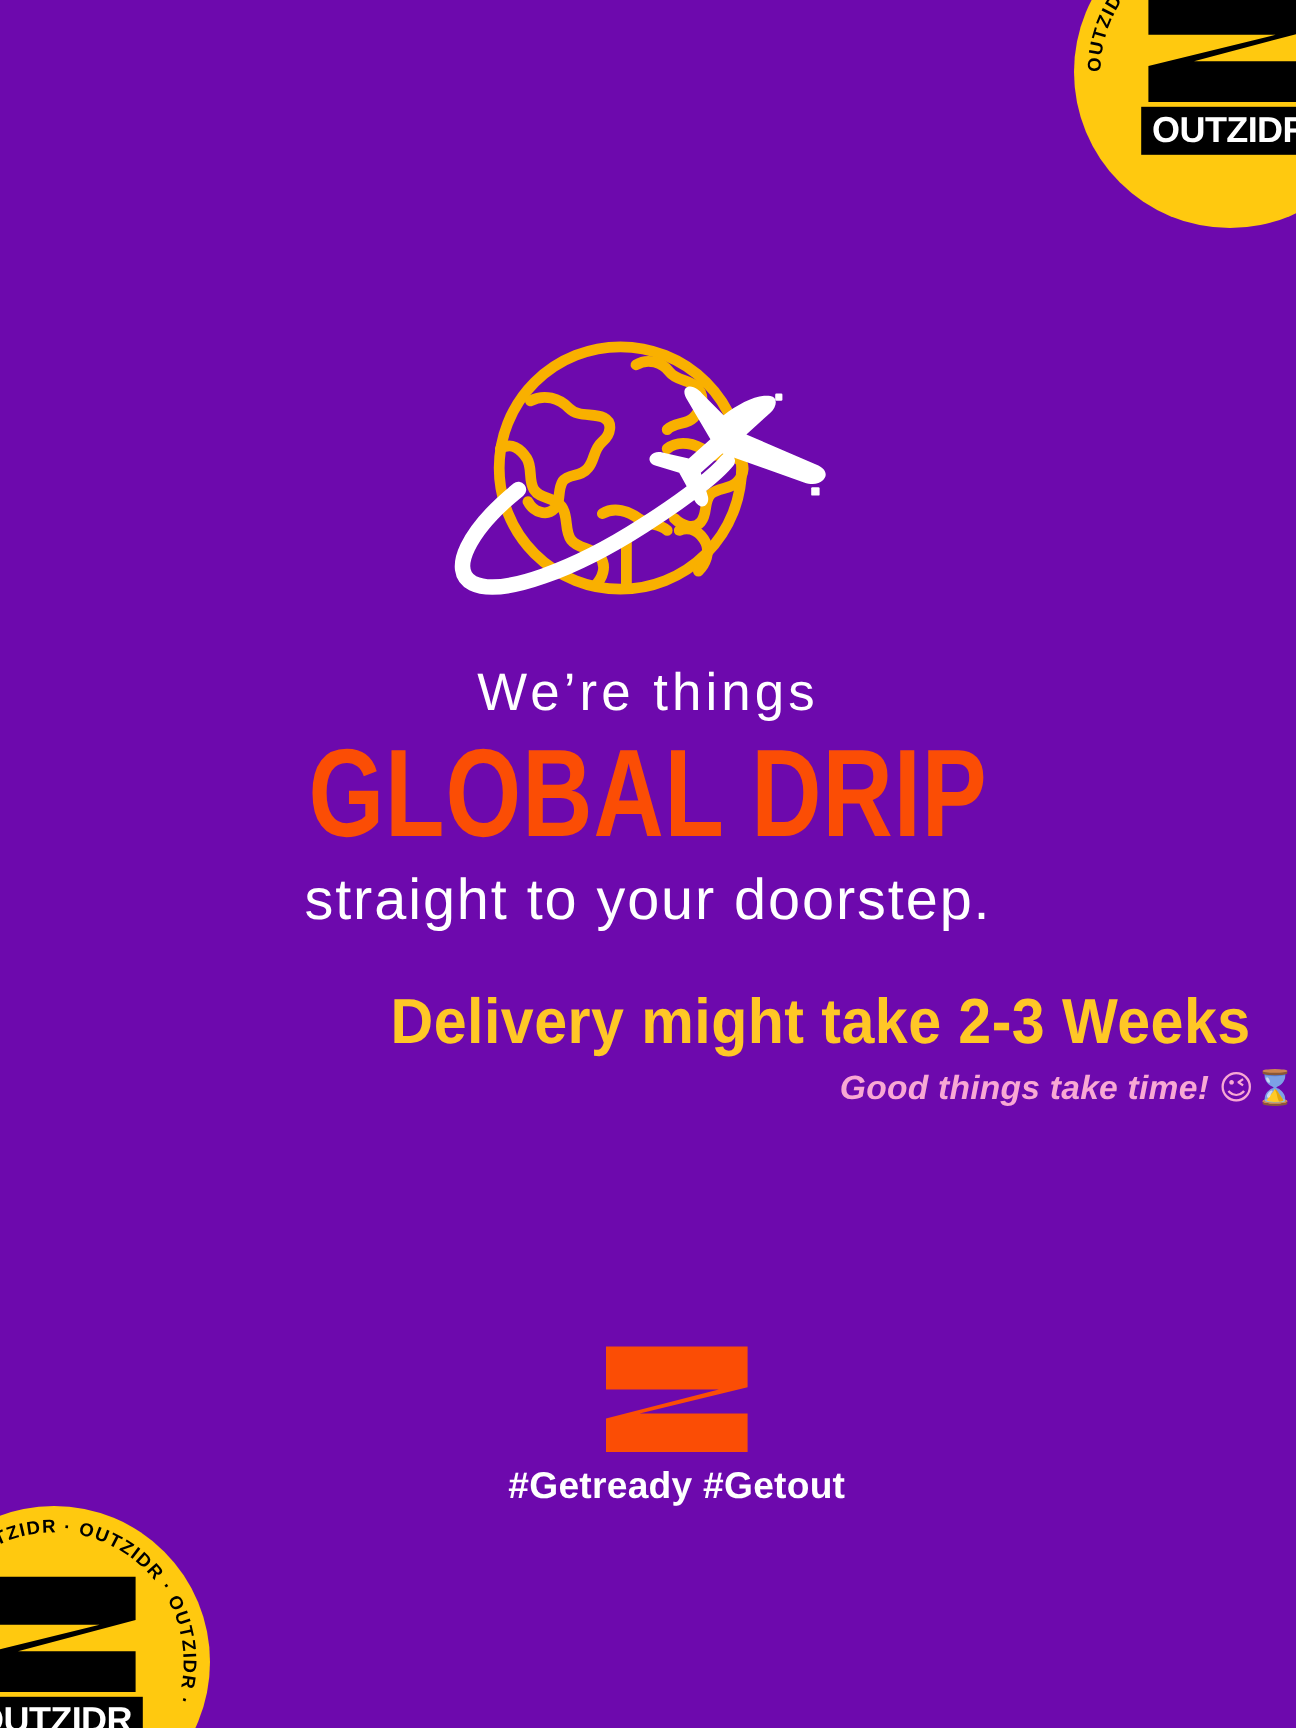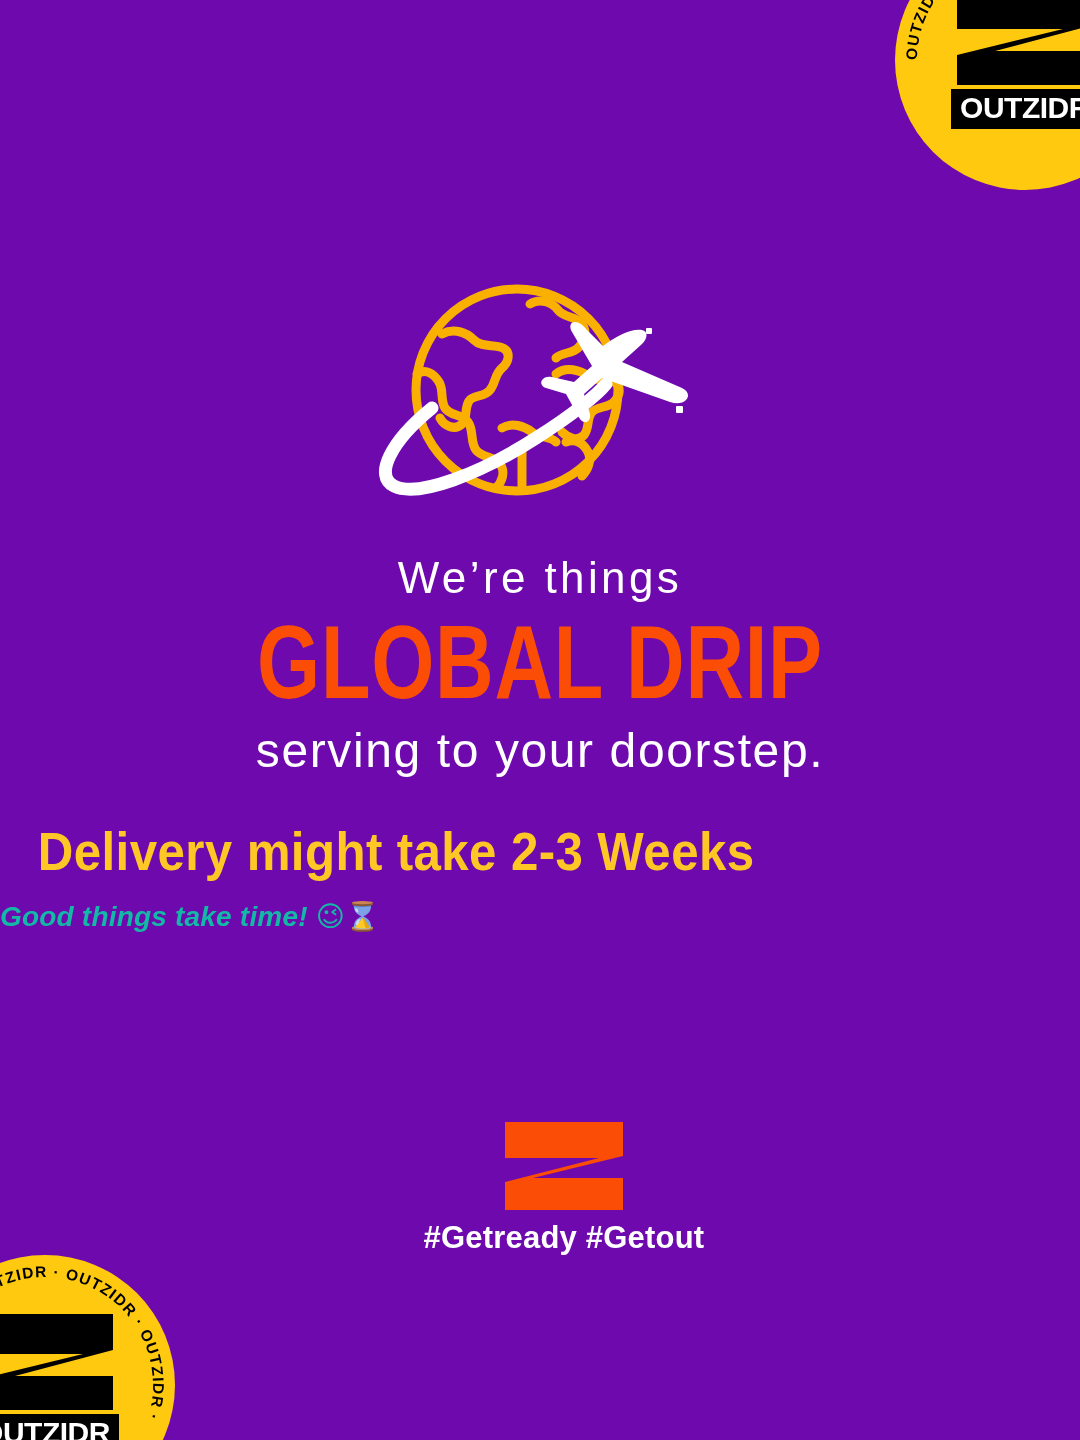--- a/index.html
+++ b/index.html
@@ -106,35 +106,35 @@
     line-height: 1.2;
     white-space: nowrap;
   }
 
   
   .notice {
     position: absolute;
     left: 0;
     right: 0;
     top: 822px;
-    text-align: left;
+    text-align: right;
   }
   .notice-main {
     color: #ffc726;
     font-size: 53px;
     font-weight: 700;
     letter-spacing: 0.4px;
     line-height: 1.12;
     white-space: nowrap;
     transform: scaleX(0.93);
     transform-origin: center;
   }
   .notice-sub {
-    margin-top: 18px;
-    color: #14b8a6;
+    margin-top: 8px;
+    color: #f9a8d4;
     font-size: 28px;
     font-weight: 700;
     font-style: italic;
     letter-spacing: 0.2px;
     line-height: 1.3;
     white-space: nowrap;
   }
   .emoji {
     font-family: "DejaVu Sans", sans-serif;
     font-style: normal;
@@ -200,21 +200,21 @@
         <rect x="276" y="46" width="6" height="6" rx="1"></rect>
         <rect x="300" y="112" width="7" height="7" rx="1"></rect>
         <rect x="306" y="124" width="7" height="7" rx="1"></rect>
       </g>
     </svg>
   </div>
 
   <div class="copy">
     <div class="kicker">We’re things</div>
     <div class="headline">GLOBAL DRIP</div>
-    <div class="subline">serving to your doorstep.</div>
+    <div class="subline">straight to your doorstep.</div>
   </div>
 
   <div class="notice">
     <div class="notice-main">Delivery might take 2-3 Weeks</div>
     <div class="notice-sub">
       <span>Good things take time!</span>
       <span class="emoji">😉⌛</span>
     </div>
   </div>
 

